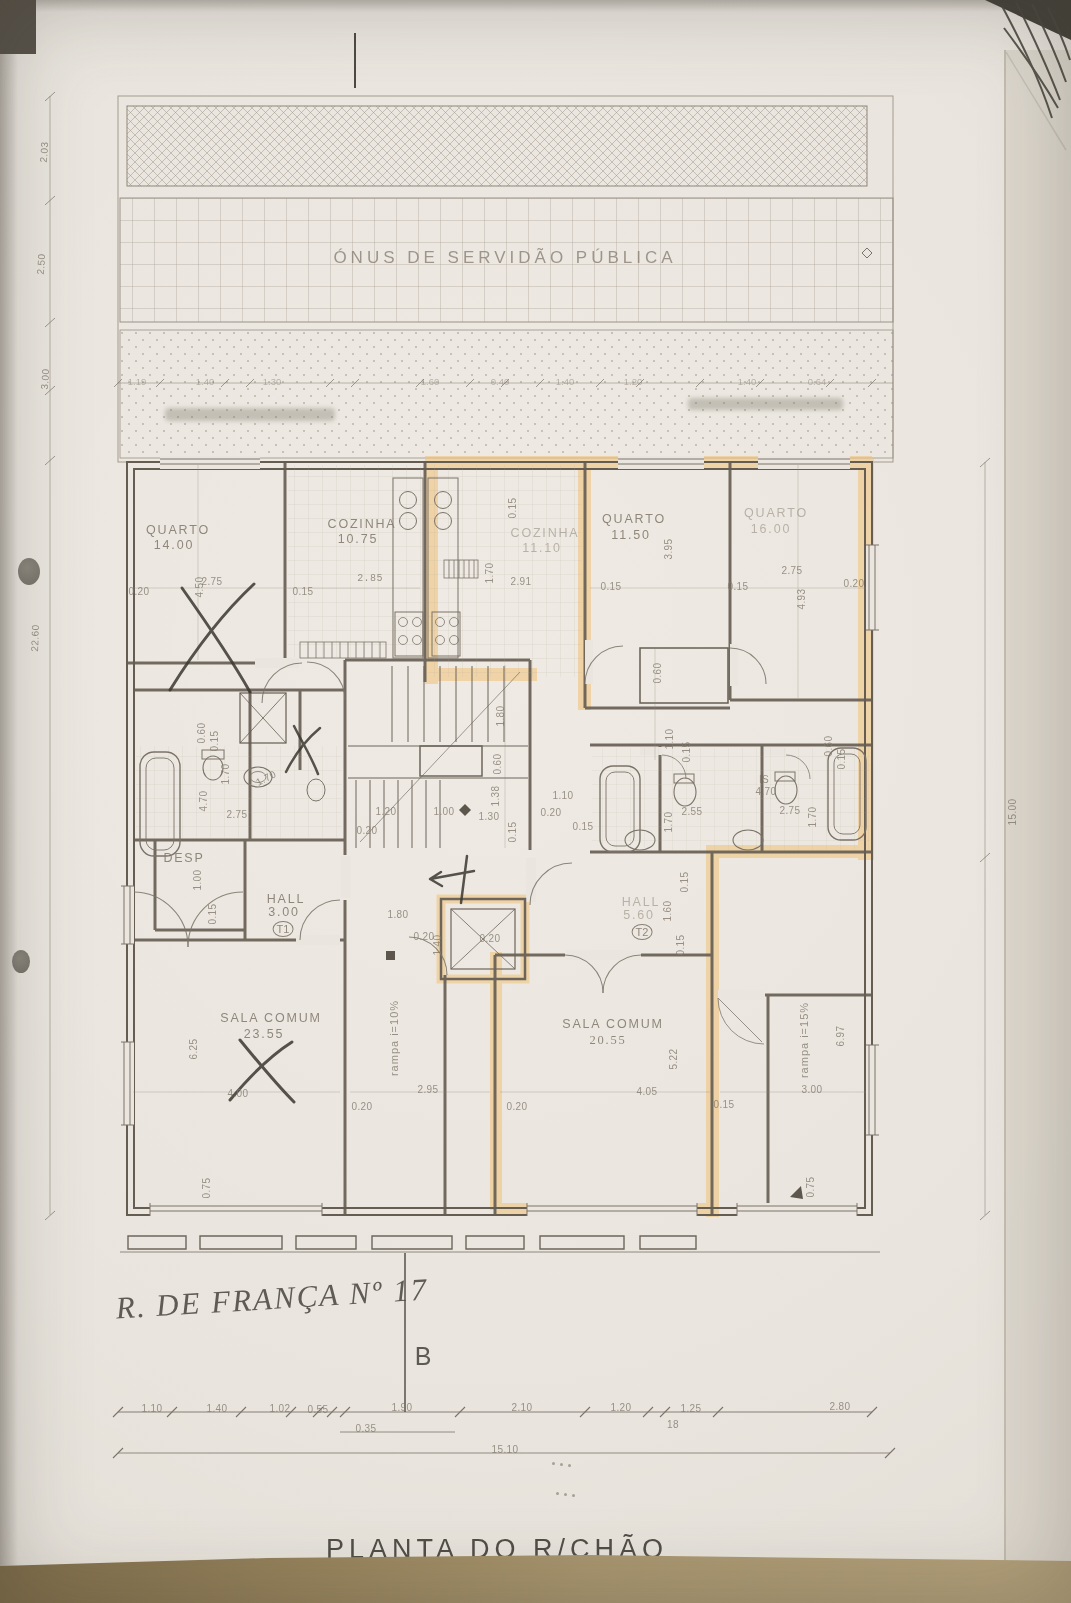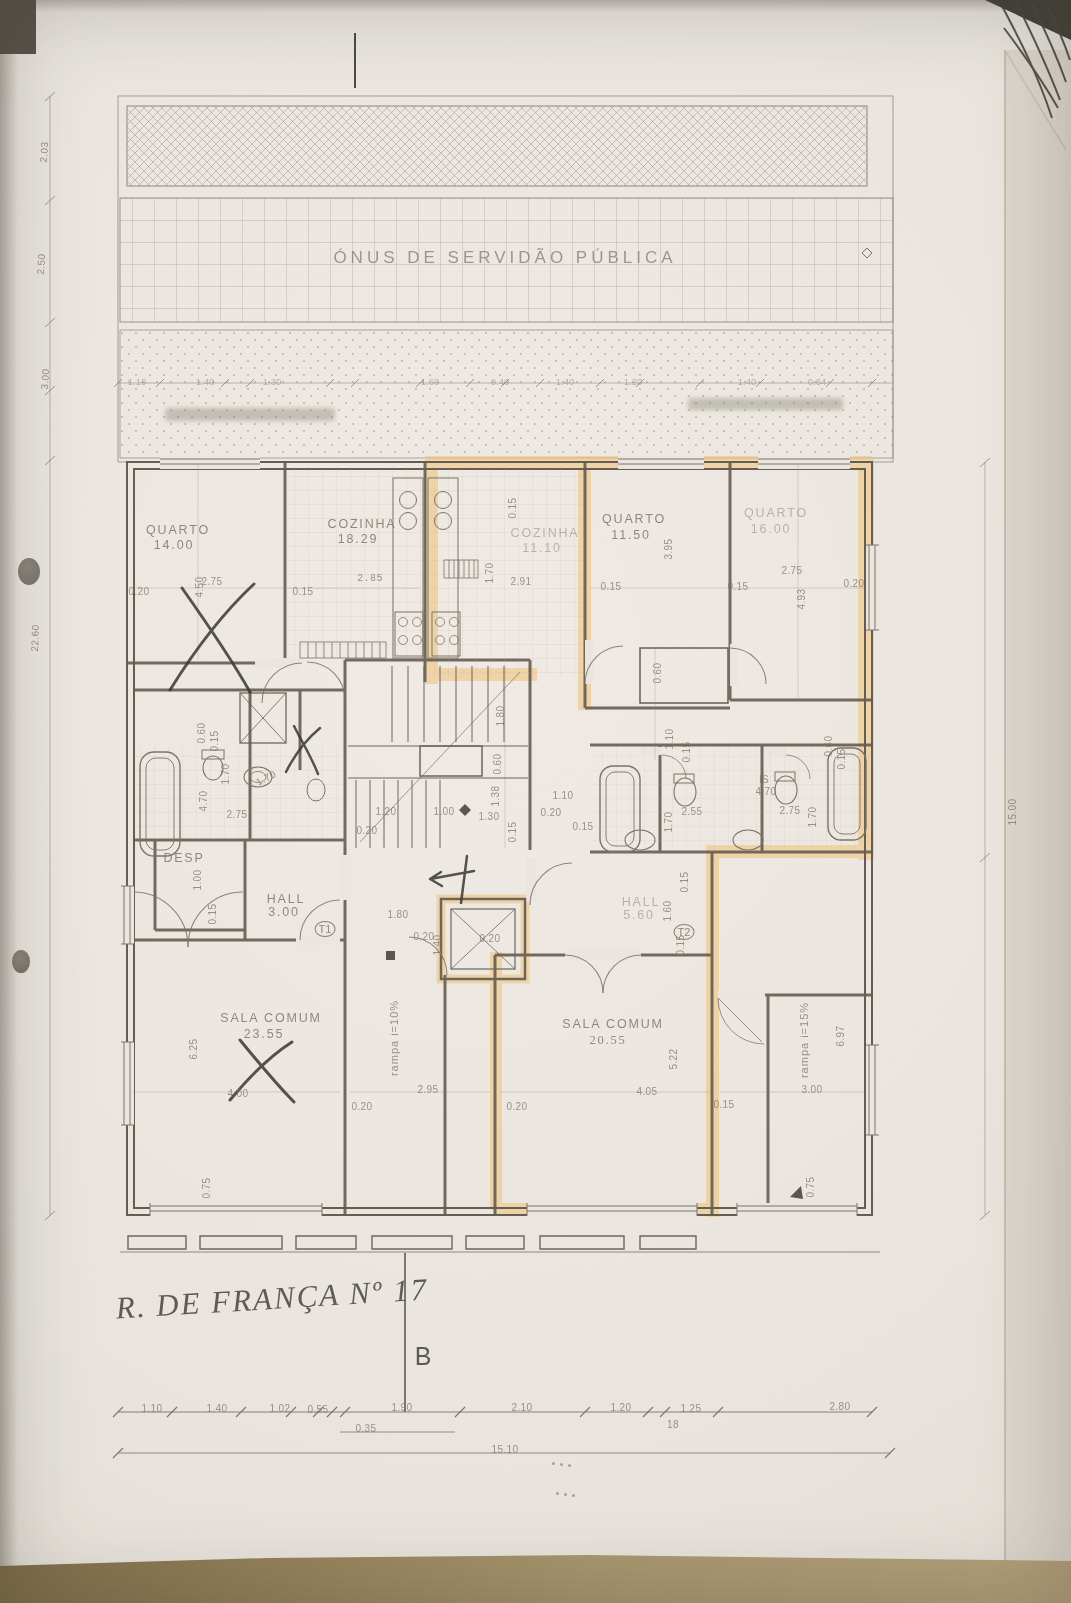--- a/index.html
+++ b/index.html
@@ -18,21 +18,21 @@
     background:linear-gradient(90deg,#7e6d4a 0%,#97845d 30%,#a8966f 55%,#b3a17b 100%);
     clip-path:polygon(0 14px,25% 6px,55% 3px,100% 9px,100% 100%,0 100%);}
   #plansvg{position:absolute;left:0;top:0;z-index:1;}
   #labels{position:absolute;left:0;top:0;width:1071px;height:1603px;z-index:2;}
   .lbl{position:absolute;color:#837a6e;white-space:nowrap;transform:translate(-50%,-50%);}
   .room{font-size:12.5px;letter-spacing:1.8px;opacity:.88;}
   .roomf{font-size:12.5px;letter-spacing:1.8px;opacity:.5;}
   .dim{font-size:10px;letter-spacing:.4px;opacity:.8;}
   .dimf{font-size:9.5px;opacity:.5;}
   .ramp{font-size:11px;letter-spacing:1px;opacity:.8;}
-  .circ{font-size:11px;border:1.3px solid #7c7367;border-radius:50%;padding:1px 3px;opacity:.88;margin-left:42px;}
+  .circ{font-size:11px;border:1.3px solid #7c7367;border-radius:50%;padding:1px 3px;opacity:.88;}
   .servitude{position:absolute;left:505px;top:258px;transform:translate(-50%,-50%);
     font-size:17px;letter-spacing:4px;color:#8a8176;opacity:.8;z-index:2;}
   .hand{position:absolute;left:272px;top:1299px;transform:translate(-50%,-50%) rotate(-3.5deg);
     font-family:"Liberation Serif",serif;font-style:italic;font-size:31px;letter-spacing:2px;
     color:#47443d;opacity:.85;z-index:3;}
   .sec-b{position:absolute;left:423px;top:1356px;transform:translate(-50%,-50%);
     font-size:25px;color:#45423c;opacity:.85;z-index:3;}
   .sheet-title{position:absolute;left:497px;top:1549px;transform:translate(-50%,-50%);
     font-size:27px;letter-spacing:5px;color:#514e47;z-index:4;}
   .smudge{position:absolute;background:rgba(118,110,97,.34);filter:blur(2px);border-radius:4px;z-index:2;}
@@ -338,21 +338,21 @@
       </g>
       <line x1="1006" y1="52" x2="1066" y2="150" stroke="#c2bcb0" stroke-width="1.5" opacity="0.8"></line>
     </g>
   </svg>
 
   <div class="servitude">ÓNUS DE SERVIDÃO PÚBLICA</div>
   <div id="labels">
       <span class="lbl room" style="left: 178px; top: 530px; transform: translate(-50%, -50%) rotate(0deg);">QUARTO</span>
       <span class="lbl room" style="left: 174px; top: 545px; transform: translate(-50%, -50%) rotate(0deg);">14.00</span>
       <span class="lbl room" style="left: 362px; top: 524px; transform: translate(-50%, -50%) rotate(0deg);">COZINHA</span>
-      <span class="lbl room" style="left: 358px; top: 539px; transform: translate(-50%, -50%) rotate(0deg);">18.29</span>
+      <span class="lbl room" style="left: 358px; top: 539px; transform: translate(-50%, -50%) rotate(0deg);">10.75</span>
       <span class="lbl roomf" style="left: 545px; top: 533px; transform: translate(-50%, -50%) rotate(0deg);">COZINHA</span>
       <span class="lbl roomf" style="left: 542px; top: 548px; transform: translate(-50%, -50%) rotate(0deg);">11.10</span>
       <span class="lbl room" style="left: 634px; top: 519px; transform: translate(-50%, -50%) rotate(0deg);">QUARTO</span>
       <span class="lbl room" style="left: 631px; top: 535px; transform: translate(-50%, -50%) rotate(0deg);">11.50</span>
       <span class="lbl roomf" style="left: 776px; top: 513px; transform: translate(-50%, -50%) rotate(0deg);">QUARTO</span>
       <span class="lbl roomf" style="left: 771px; top: 529px; transform: translate(-50%, -50%) rotate(0deg);">16.00</span>
       <span class="lbl room" style="left: 184px; top: 858px; transform: translate(-50%, -50%) rotate(0deg);">DESP</span>
       <span class="lbl room" style="left: 286px; top: 899px; transform: translate(-50%, -50%) rotate(0deg);">HALL</span>
       <span class="lbl room" style="left: 284px; top: 912px; transform: translate(-50%, -50%) rotate(0deg);">3.00</span>
       <span class="lbl circ" style="left: 283px; top: 929px; transform: translate(-50%, -50%) rotate(0deg);">T1</span>
@@ -450,20 +450,21 @@
       <span class="lbl dim" style="left: 522px; top: 1407px; transform: translate(-50%, -50%) rotate(0deg);">2.10</span>
       <span class="lbl dim" style="left: 621px; top: 1407px; transform: translate(-50%, -50%) rotate(0deg);">1.20</span>
       <span class="lbl dim" style="left: 691px; top: 1408px; transform: translate(-50%, -50%) rotate(0deg);">1.25</span>
       <span class="lbl dim" style="left: 840px; top: 1406px; transform: translate(-50%, -50%) rotate(0deg);">2.80</span>
       <span class="lbl dim" style="left: 366px; top: 1428px; transform: translate(-50%, -50%) rotate(0deg);">0.35</span>
       <span class="lbl dim" style="left: 673px; top: 1424px; transform: translate(-50%, -50%) rotate(0deg);">18</span>
       <span class="lbl dim" style="left: 505px; top: 1449px; transform: translate(-50%, -50%) rotate(0deg); text-align: right;">15.10</span>
     </div>
   <div class="hand">R. DE FRANÇA Nº 17</div>
   <div class="sec-b">B</div>
+  <div class="sheet-title">PLANTA DO R/CHÃO</div>
 
   <div class="smudge" style="left:165px;top:408px;width:170px;height:13px;"></div>
   <div class="smudge" style="left:688px;top:398px;width:155px;height:12px;"></div>
 
   <div class="blob" style="left:18px;top:558px;width:22px;height:27px;"></div>
   <div class="blob" style="left:12px;top:950px;width:18px;height:23px;"></div>
 
   <div class="dot" style="left:552px;top:1462px;"></div>
   <div class="dot" style="left:560px;top:1463px;"></div>
   <div class="dot" style="left:568px;top:1464px;"></div>

